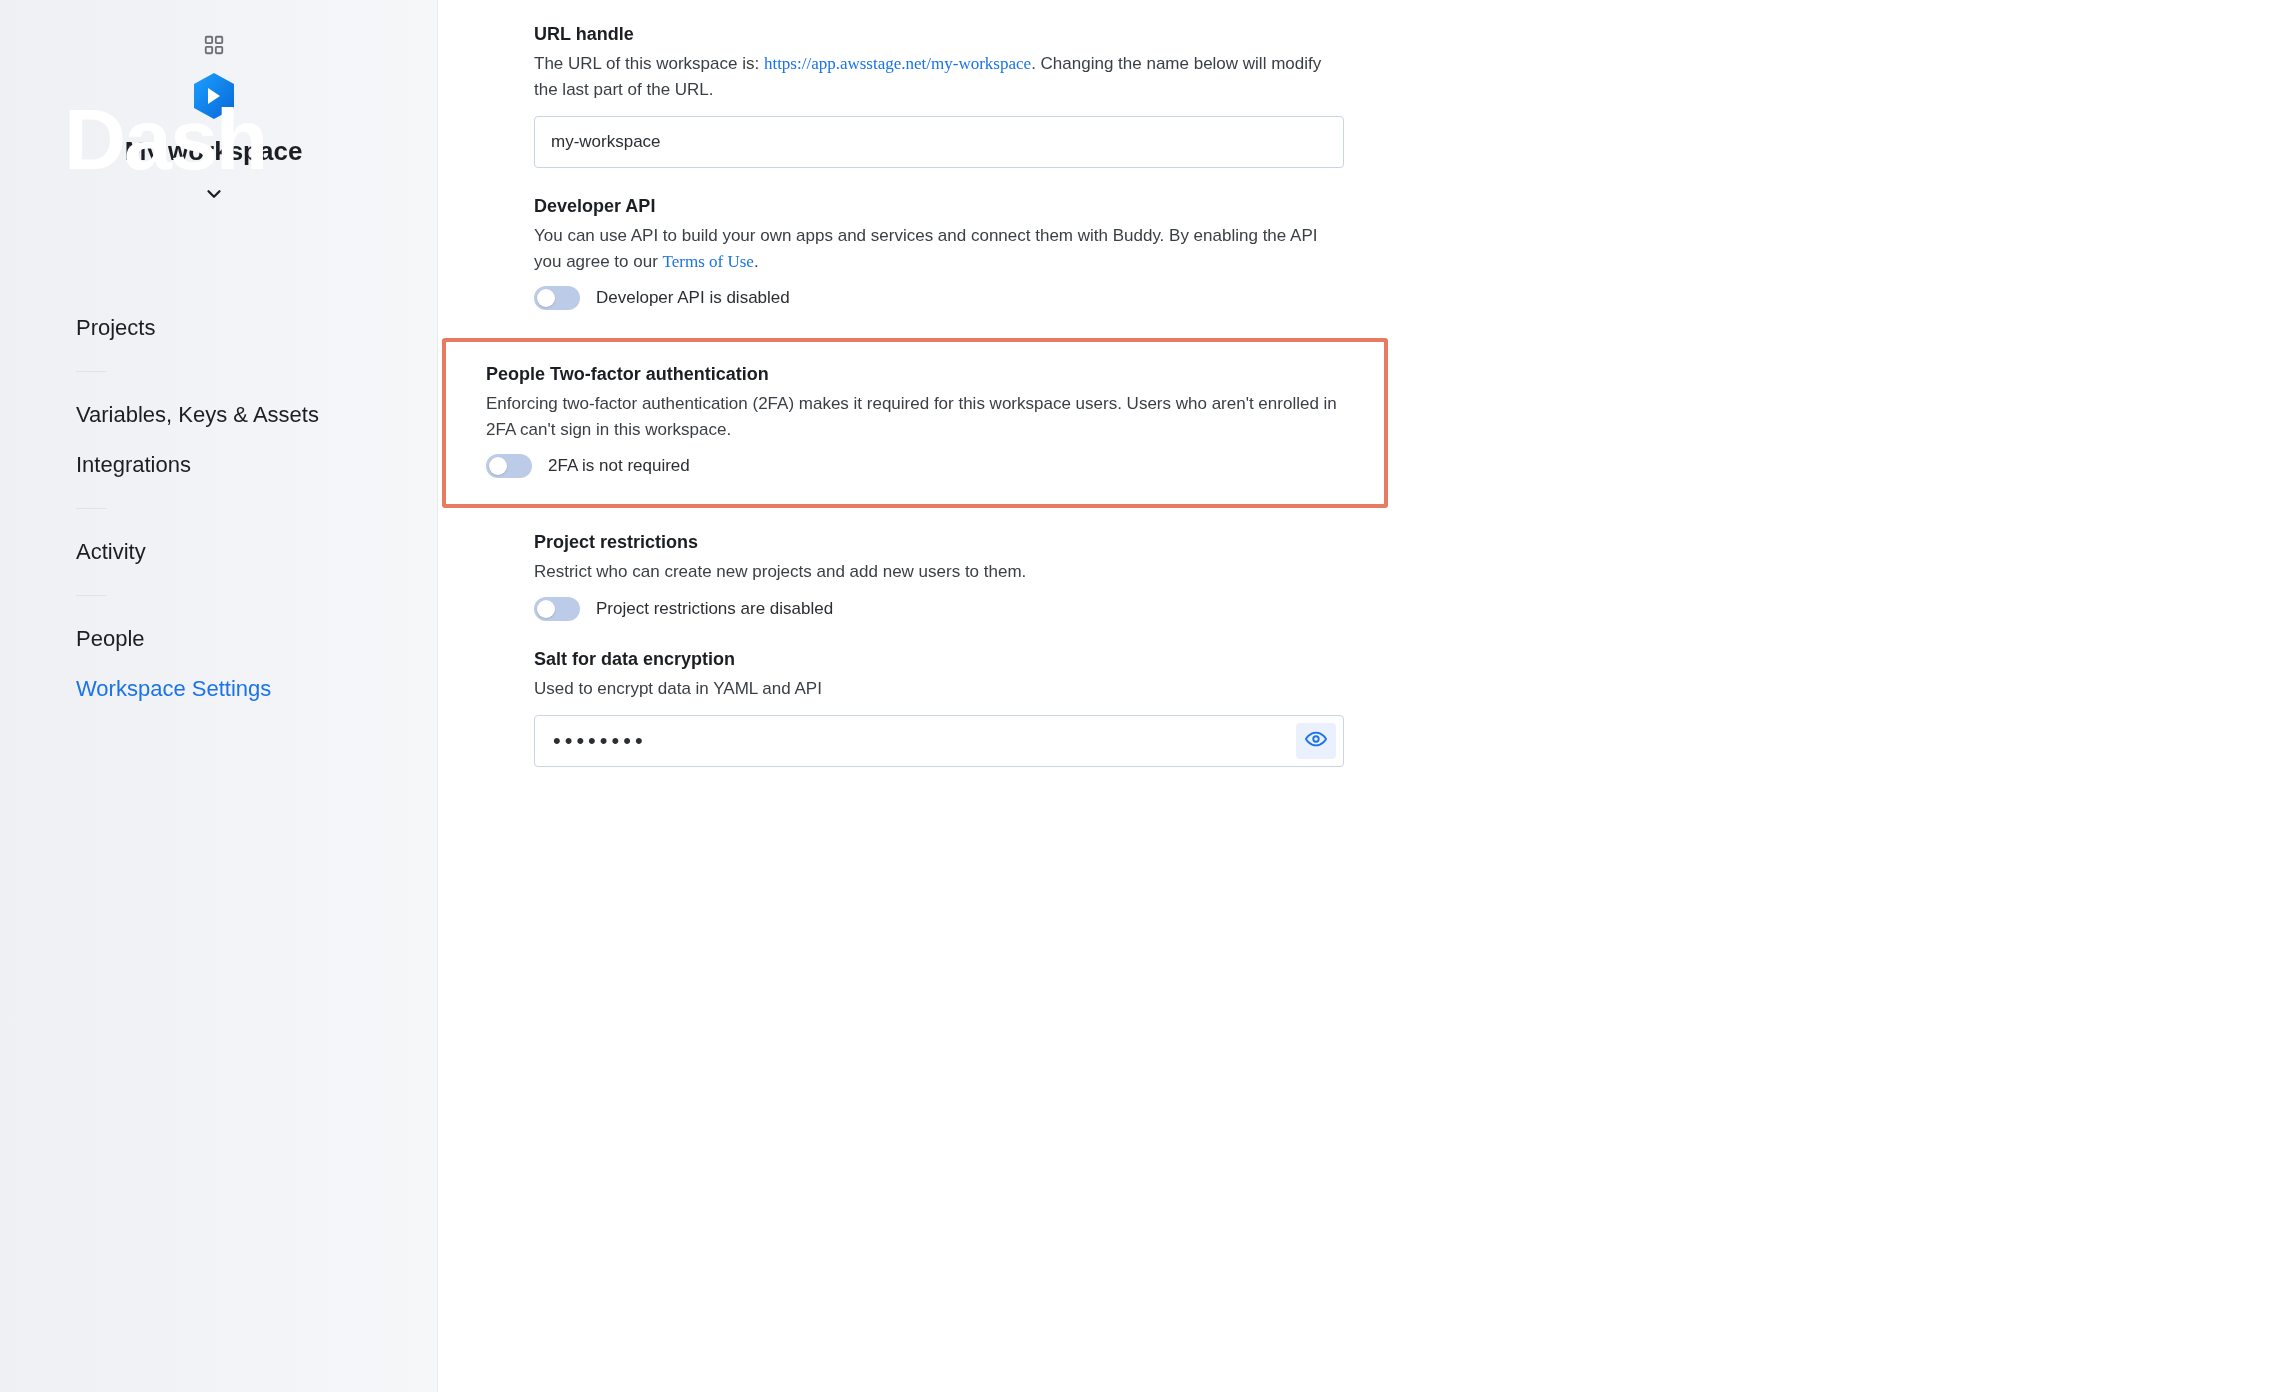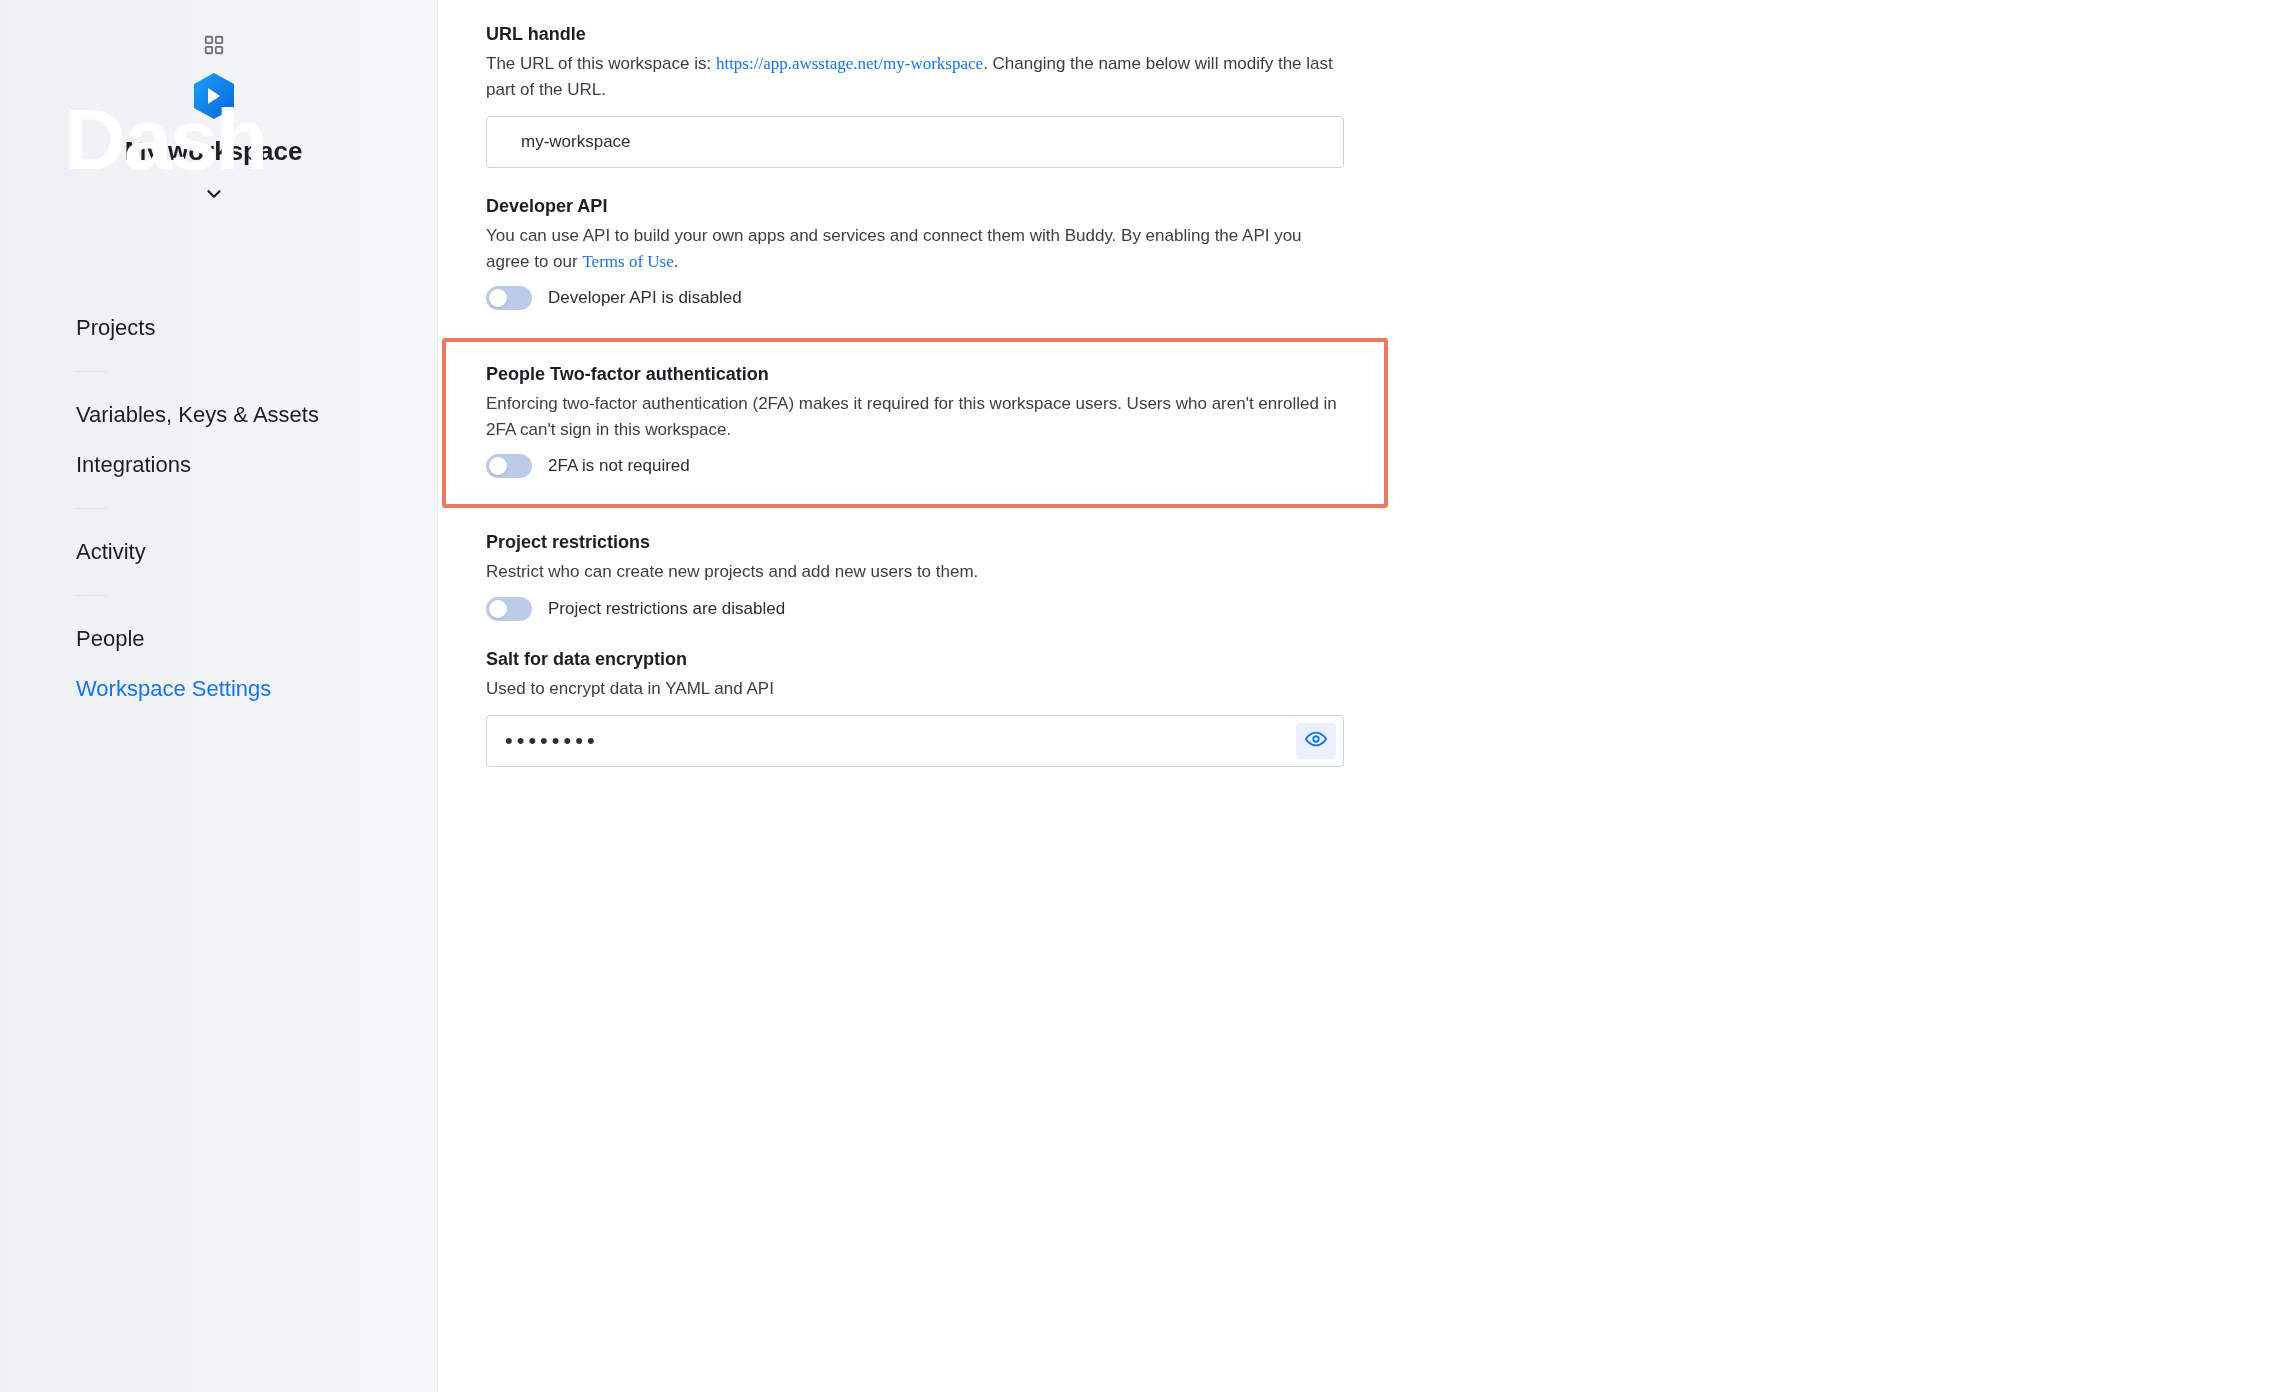--- a/index.html
+++ b/index.html
@@ -89,40 +89,40 @@
   .section-divider .line {
     width: 28px;
     border-top: 2px solid #e7c7c2;
   }
   .section-divider .label {
     font-size: 12px;
     letter-spacing: 1px;
     font-weight: 700;
     color: #e4572e;
   }
-  .field-block { margin-bottom: 28px; }
+  .field-block { margin-bottom: 28px; margin-left: 48px; }
   .field-title {
     font-size: 18px;
     font-weight: 700;
     color: #1b1f23;
     margin-bottom: 6px;
   }
   .field-desc, .field-desc a {
     font-size: 17px;
     line-height: 1.5;
     color: #3a3f45;
   }
   .field-desc a { color: #1a73e8; text-decoration: none; font-family: Liberation Serif, serif; }
   .text-input {
     margin-top: 14px;
     width: 100%;
     height: 52px;
     border: 1px solid #c9d4e4;
     border-radius: 4px;
-    padding: 0 34px;
+    padding: 0 16px;
     font-size: 17px;
     color: #2b2f33;
     background: #fff;
   }
   .toggle-row {
     display: flex;
     align-items: center;
     gap: 16px;
     margin-top: 12px;
   }

